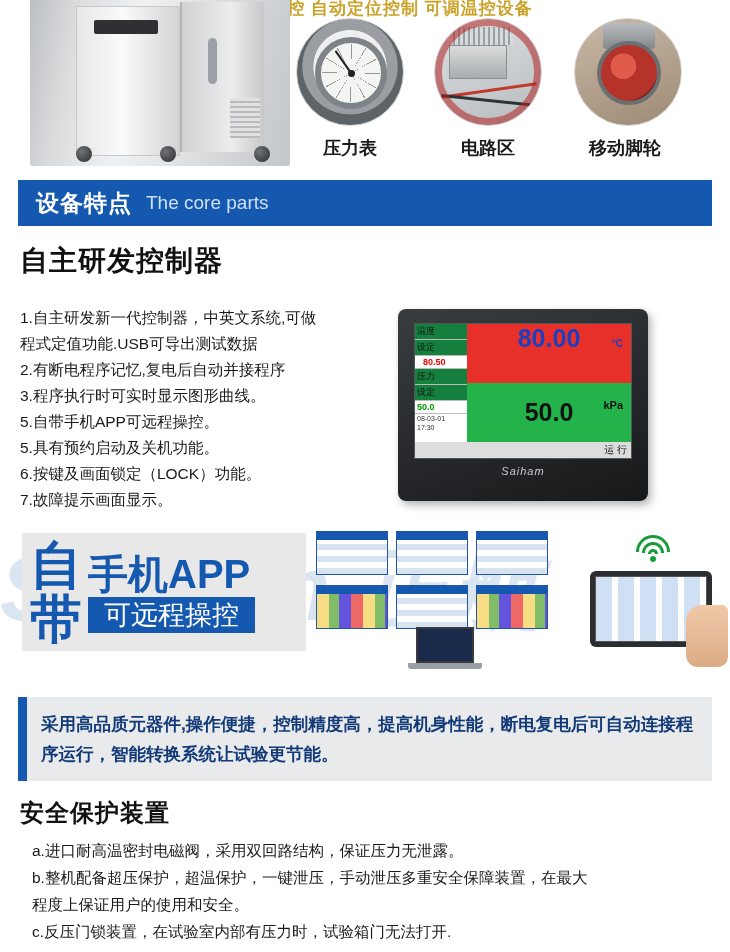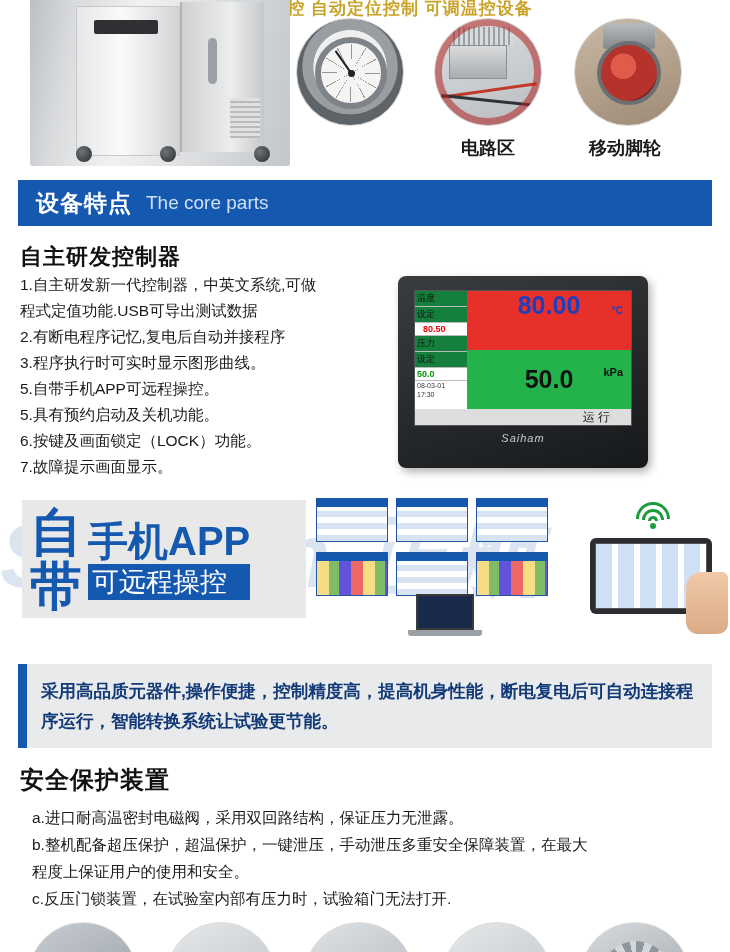--- a/index.html
+++ b/index.html
@@ -143,22 +143,22 @@
   }
   .section-bar .cn {
     color: #fff; font-size: 23px; font-weight: bold; letter-spacing: 1px;
   }
   .section-bar .en {
     color: #cfe0f5; font-size: 19px;
   }
 
   
   .block-title {
-    margin: 16px 0 0 20px;
-    font-size: 22px; font-weight: bold; color: #111;
+    margin: 16px 0 25px 20px;
+    font-size: 28px; font-weight: bold; color: #111;
     letter-spacing: 1px;
   }
   .controller-wrap { position: relative; height: 222px; }
   .feature-list {
     position: absolute; left: 20px; top: 0; width: 360px;
     font-size: 15.5px; color: #1a1a1a; line-height: 26px;
   }
   .feature-list li { list-style: none; }
 
   .hmi {
@@ -194,41 +194,41 @@
     color: #1b3fbe; font-size: 25px; font-weight: bold; position: relative;
   }
   .hmi-temp sup { font-size: 10px; color: #1b3fbe; position: absolute; right: 8px; top: 14px; }
   .hmi-press {
     flex: 1; background: #23b34a; display: flex; align-items: center; justify-content: center;
     color: #111; font-size: 25px; font-weight: bold; position: relative;
   }
   .hmi-press .unit { font-size: 11px; position: absolute; right: 8px; top: 16px; color: #111; }
   .hmi-foot {
     height: 16px; display: flex; align-items: center; justify-content: space-between;
-    padding: 0 21px; font-size: 12px; color: #111; background: #ddd;
+    padding: 0 4px; font-size: 10px; color: #111; background: #ddd;
   }
   .hmi-brand {
     text-align: center; color: #c9cdd1; font-size: 11px; margin-top: 6px; letter-spacing: 1px;
     font-style: italic;
   }
 
   
   .app-banner { position: relative; height: 160px; margin-top: 2px; }
   .app-left {
     position: absolute; left: 22px; top: 4px; width: 284px; height: 118px;
     background: #e8e8e8; display: flex; align-items: center; padding-left: 8px;
   }
   .app-left .zi {
     font-size: 52px; font-weight: bold; color: #1558b0; line-height: 54px;
     margin-right: 6px;
   }
   .app-left .rt { display: flex; flex-direction: column; }
   .app-left .l1 { font-size: 40px; font-weight: bold; color: #1558b0; line-height: 46px; }
   .app-left .l2 {
-    font-size: 27px; color: #fff; background: #1558b0; padding: 2px 4px; line-height: 32px;
+    font-size: 27px; color: #fff; background: #1558b0; padding: 2px 16px; line-height: 32px;
   }
   .app-shots { position: absolute; left: 316px; top: 2px; width: 240px; }
   .shot {
     position: absolute; width: 72px; height: 44px; border: 1px solid #2255a4;
     background: #fff; overflow: hidden;
   }
   .shot .hdr { height: 8px; background: #1558b0; }
   .shot .grid {
     height: 34px; background:
       repeating-linear-gradient(0deg,#d8e3f2 0 6px,#ffffff 6px 12px),
@@ -357,20 +357,21 @@
     <div class="wire1"></div>
     <div class="wire2"></div>
     <div class="frame"></div>
   </div>
 
   <div class="circ c3">
     <div class="bracket"></div>
     <div class="wheel"></div>
   </div>
 
+  <div class="caption p1">压力表</div>
   <div class="caption p2">电路区</div>
   <div class="caption p3">移动脚轮</div>
 </div>
 
 <div class="section-bar">
   <span class="cn">设备特点</span>
   <span class="en">The core parts</span>
 </div>
 
 <div class="block-title">自主研发控制器</div>

